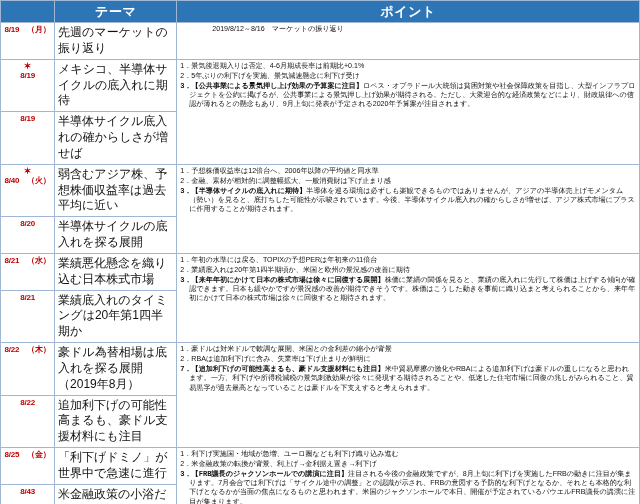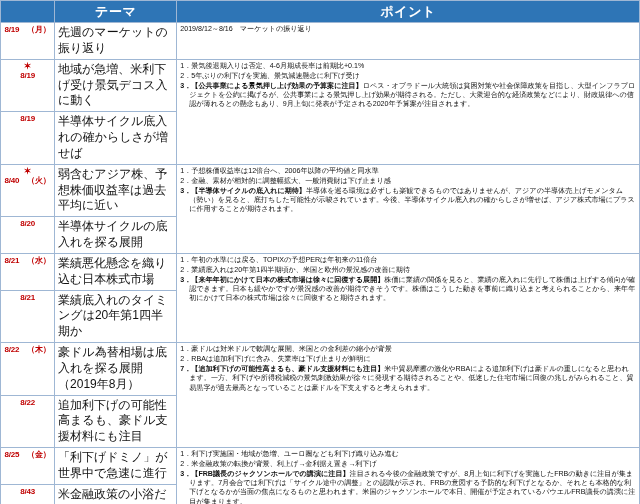--- a/index.html
+++ b/index.html
@@ -59,22 +59,22 @@
     font-size:7.1px;
     color:#111;
   }
   .pt-line{
     display:block;
     padding-left:9px;
     text-indent:-9px;
     margin:0 0 .5px 0;
     white-space:normal;
   }
-  .pt-line.plain{padding-left:0;text-indent:0;}
-  .bold{font-weight:bold;}
+  .pt-line.plain{padding-left:0;text-indent:0;margin-left:32px;}
+  .bold{font-weight:bold;font-family:Liberation Mono, monospace;}
 </style>
 </head>
 <body>
 
 <table class="sheet">
   <colgroup>
     <col class="c-date">
     <col class="c-theme">
     <col class="c-point">
   </colgroup>
@@ -88,21 +88,21 @@
   <tbody id="tbody">
       <tr>
         <td class="date"><span>8/19　（月）</span></td>
         <td class="theme">先週のマーケットの振り返り</td>
         <td class="point">
           <span class="pt-line plain">2019/8/12～8/16　マーケットの振り返り</span>
         </td>
       </tr>
       <tr>
         <td class="date"><span class="star">✶</span><span>8/19</span></td>
-        <td class="theme">地域が急増、米利下げ受け景気デコス入に動く</td>
+        <td class="theme">メキシコ、半導体サイクルの底入れに期待</td>
         <td class="point" rowspan="2">
           <span class="pt-line">1．景気後退期入りは否定、4-6月期成長率は前期比+0.1%</span>
           <span class="pt-line">2．5年ぶりの利下げを実施、景気減速懸念に利下げ受け</span>
           <span class="pt-line"><span class="bold">3．【公共事業による景気押し上げ効果の予算案に注目】</span>ロペス・オブラドール大統領は貧困対策や社会保障政策を目指し、大型インフラプロジェクトを公約に掲げるが、公共事業による景気押し上げ効果が期待される。ただし、大衆迎合的な経済政策などにより、財政規律への信認が薄れるとの懸念もあり、9月上旬に発表が予定される2020年予算案が注目されます。</span>
         </td>
       </tr>
       <tr>
         <td class="date"><span>8/19</span></td>
         <td class="theme">半導体サイクル底入れの確からしさが増せば</td>
       </tr>

